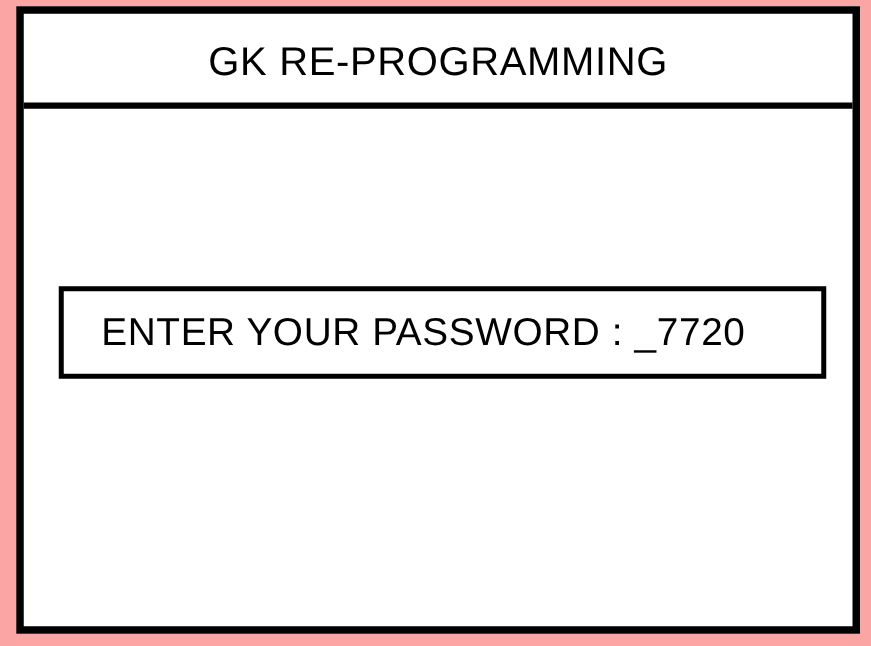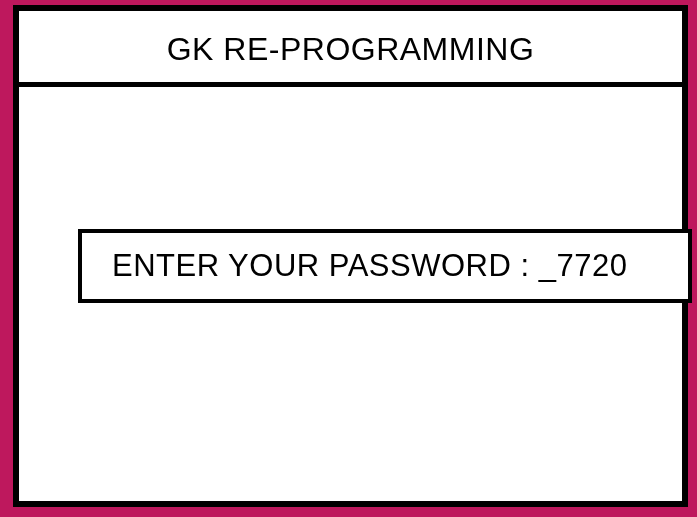--- a/index.html
+++ b/index.html
@@ -10,21 +10,21 @@
     width: 697px;
     height: 517px;
     background: #ffffff;
     font-family: "Liberation Sans", sans-serif;
     color: #000000;
   }
   .canvas {
     position: relative;
     width: 697px;
     height: 517px;
-    background: #be185d;
+    background: #fca5a5;
     overflow: hidden;
   }
   .frame {
     position: absolute;
     left: 13px;
     top: 5px;
     width: 675px;
     height: 502px;
     border: 6px solid var(--fg, #000);
     box-sizing: border-box;
@@ -40,21 +40,20 @@
   }
   .title {
     font-size: 32px;
     letter-spacing: 0.5px;
     white-space: nowrap;
     padding-top: 6px;
   }
   .screen-body {
     position: relative;
     height: calc(100% - 76px);
-    margin-left: 31px;
   }
   .password-box {
     position: absolute;
     left: 28px;
     top: 142px;
     width: 614px;
     height: 74px;
     border: 4px solid var(--fg, #000);
     box-sizing: border-box;
     background: #ffffff;

